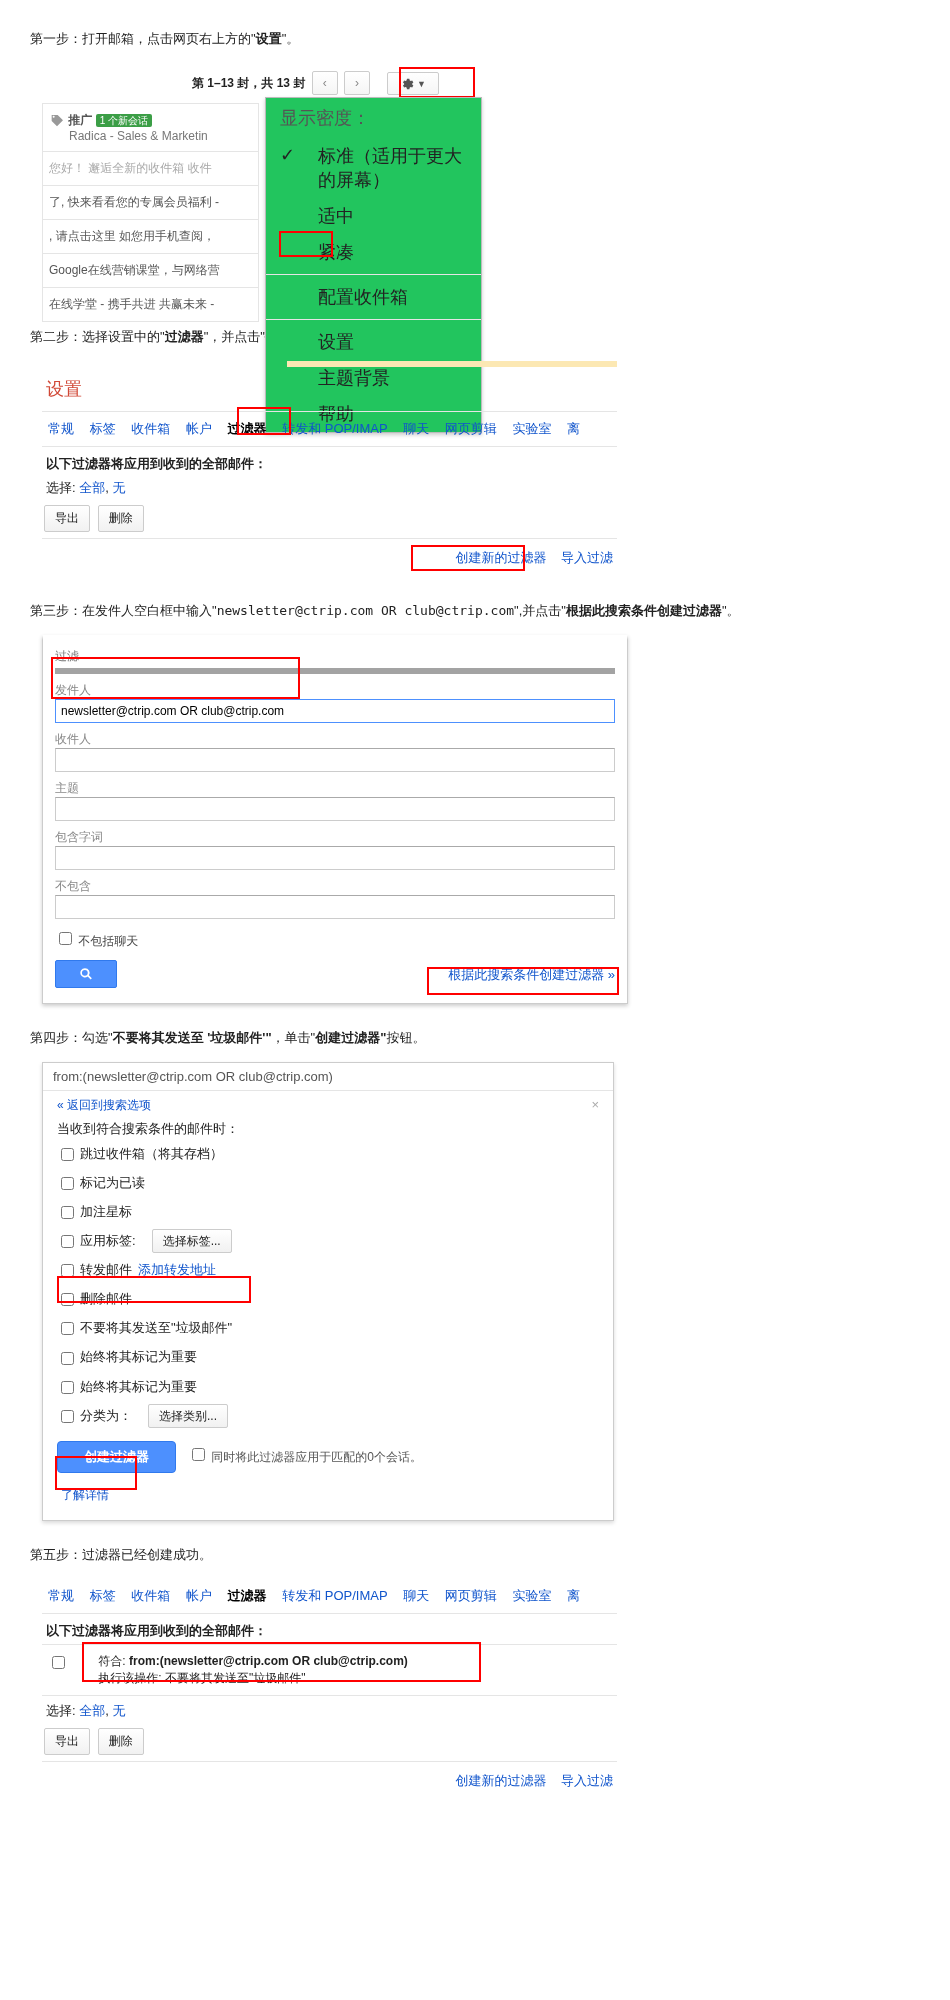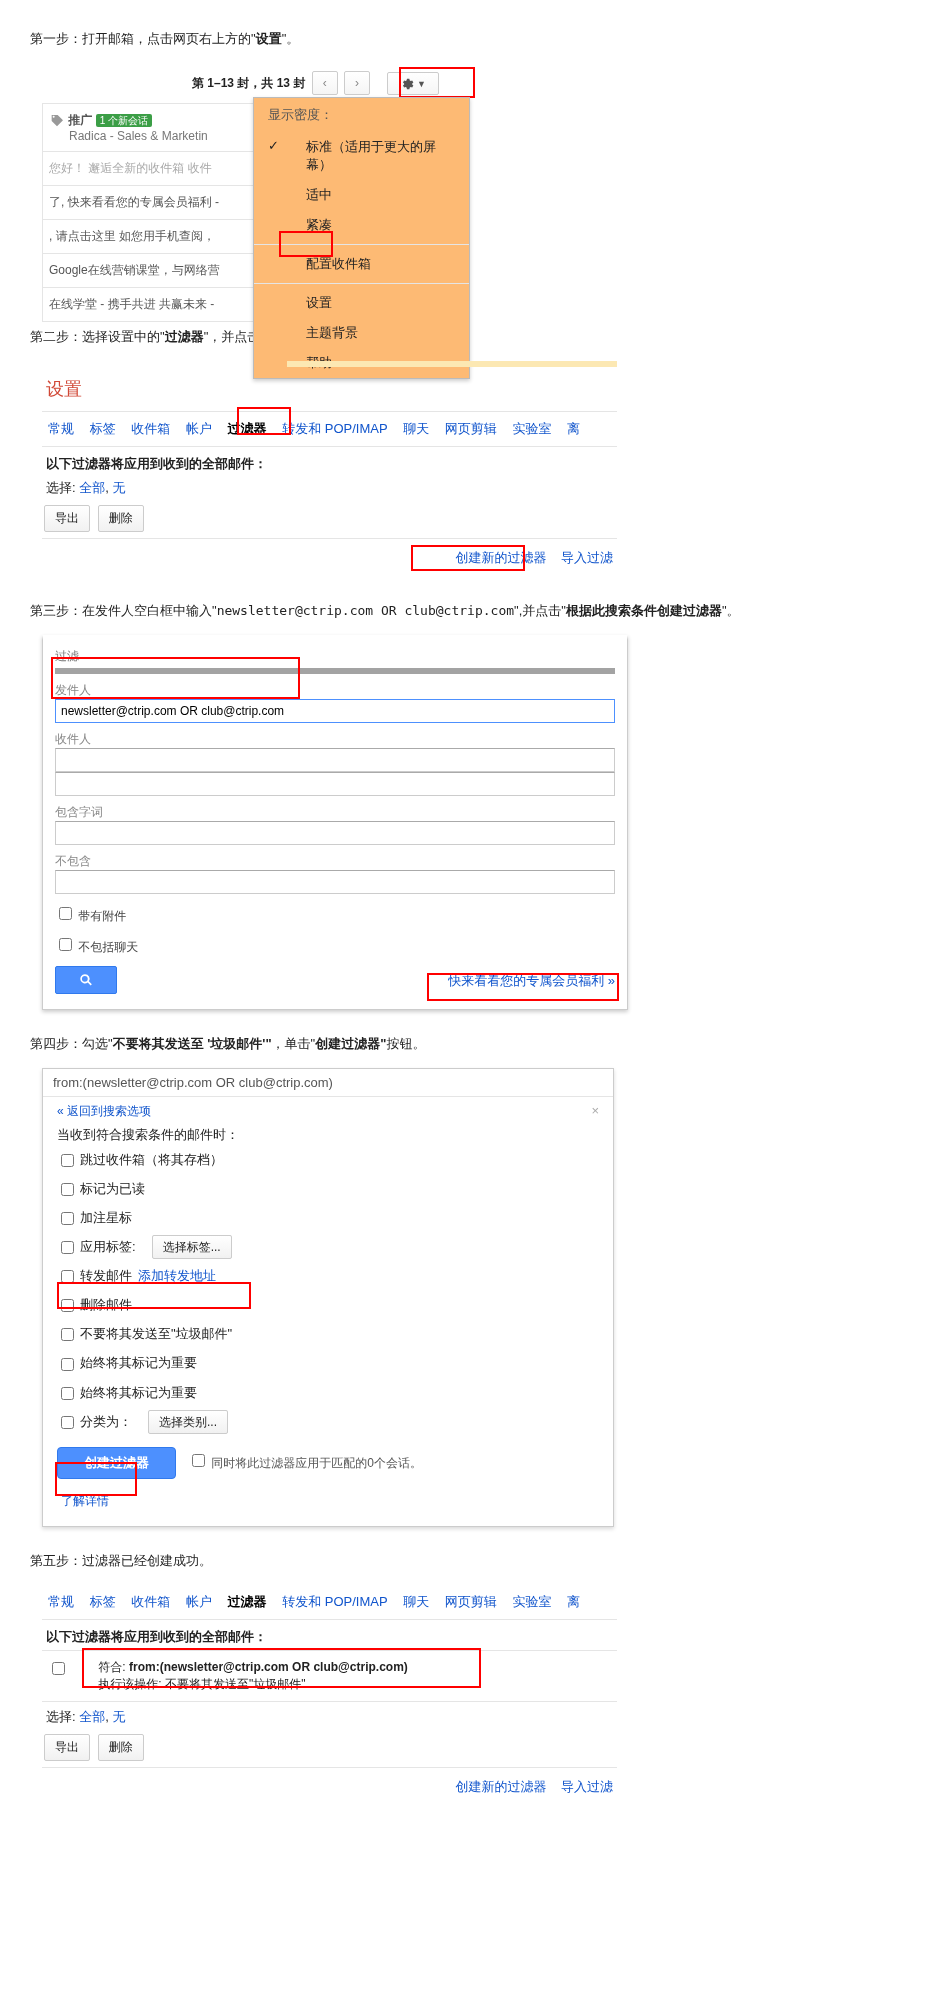--- a/index.html
+++ b/index.html
@@ -5,21 +5,21 @@
 body{margin:0;padding:20px 30px;font-family:Arial,"Microsoft YaHei",sans-serif;font-size:13px;color:#222;width:950px;box-sizing:border-box}
 .step{margin:10px 0 15px}
 .step b{font-weight:bold}
 .fig{margin:8px 0 25px 12px}
 .s1{position:relative;width:440px;height:240px}
 .pager{position:absolute;top:8px;left:150px;font-size:12px}
 .pagebtn{display:inline-block;border:1px solid #ccc;border-radius:2px;padding:4px 10px;margin-left:3px;color:#888;background:linear-gradient(#fff,#f5f5f5)}
 .gear{display:inline-block;border:1px solid #ccc;border-radius:2px;padding:3px 12px;background:linear-gradient(#fff,#f5f5f5)}
 .gear svg{vertical-align:middle}
 .redbox{position:absolute;border:2px solid red}
-.menu{position:absolute;top:34px;right:12px;width:215px;border:1px solid #bbb;background:#fdba74;box-shadow:0 2px 4px rgba(0,0,0,.2);font-size:13px}
+.menu{position:absolute;top:34px;right:0;width:215px;border:1px solid #bbb;background:#22c55e;box-shadow:0 2px 4px rgba(0,0,0,.2);font-size:18px}
 .menu .hdr{padding:8px 14px;color:#555}
 .menu .it{padding:6px 14px 6px 52px;position:relative}
 .menu .sep{border-top:1px solid #e5e5e5;margin:4px 0}
 .chk::before{content:"✓";position:absolute;left:14px}
 .leftcol{position:absolute;top:40px;left:0;width:215px;border:1px solid #e5e5e5}
 .lrow{border-top:1px solid #e5e5e5;padding:8px 6px;font-size:12px;color:#555;white-space:nowrap;overflow:hidden}
 .lrow:first-child{border-top:none}
 .badge{background:#3b9e46;color:#fff;font-size:10px;padding:1px 4px;border-radius:2px}
 .tag{display:inline-block;width:16px;height:16px;color:#999;vertical-align:middle}
 .s2{width:575px}
@@ -135,32 +135,32 @@
 
 <div class="step"><span>第三步：在发件人空白框中输入"</span><span style="font-family:monospace">newsletter@ctrip.com OR club@ctrip.com</span><span>",并点击"</span><b>根据此搜索条件创建过滤器</b><span>"。</span></div>
 <div class="fig">
 <div class="s3 relbox">
   <div style="color:#777;font-size:12px;border-bottom:6px solid #a3a3a3;padding-bottom:3px">过滤</div>
   <div class="lbl">发件人</div>
   <input type="text" style="border-color: rgb(77, 144, 254);" value="newsletter@ctrip.com OR club@ctrip.com">
   <div class="redbox" style="top:17px;left:8px;width:245px;height:38px"></div>
   <div class="lbl">收件人</div>
   <input type="text" style="">
+  <div class="lbl">主题</div>
   <input type="text" style="">
   <div class="lbl">包含字词</div>
   <input type="text" style="">
   <div class="lbl">不包含</div>
   <input type="text" style="">
-  <div class="cbrow"><input type="checkbox" style=""> <span>带有附件</span></div>
   <div class="cbrow"><input type="checkbox" style=""> <span>不包括聊天</span></div>
   <div style="overflow:hidden">
     <span class="sbtn"><svg width="16" height="14" viewBox="0 0 24 24">
             <path fill="#fff" d="M10 2a8 8 0 105 14.3l5 5 2-2-5-5A8 8 0 0010 2zm0 3a5 5 0 110 10 5 5 0 010-10z"></path>
           </svg></span>
-    <a href="#" class="newf" style="float:right;margin-top:16px">快来看看您的专属会员福利 »</a>
+    <a href="#" class="newf" style="float:right;margin-top:16px">根据此搜索条件创建过滤器 »</a>
   </div>
   <div class="redbox" style="bottom:8px;right:8px;width:188px;height:24px"></div>
 </div>
 </div>
 
 <div class="step"><span>第四步：勾选"</span><b>不要将其发送至 '垃圾邮件'"</b><span>，单击"</span><b>创建过滤器"</b><span>按钮。</span></div>
 <div class="fig">
 <div class="s4 relbox">
   <div class="top">from:(newsletter@ctrip.com OR club@ctrip.com)</div>
   <div class="inn">

